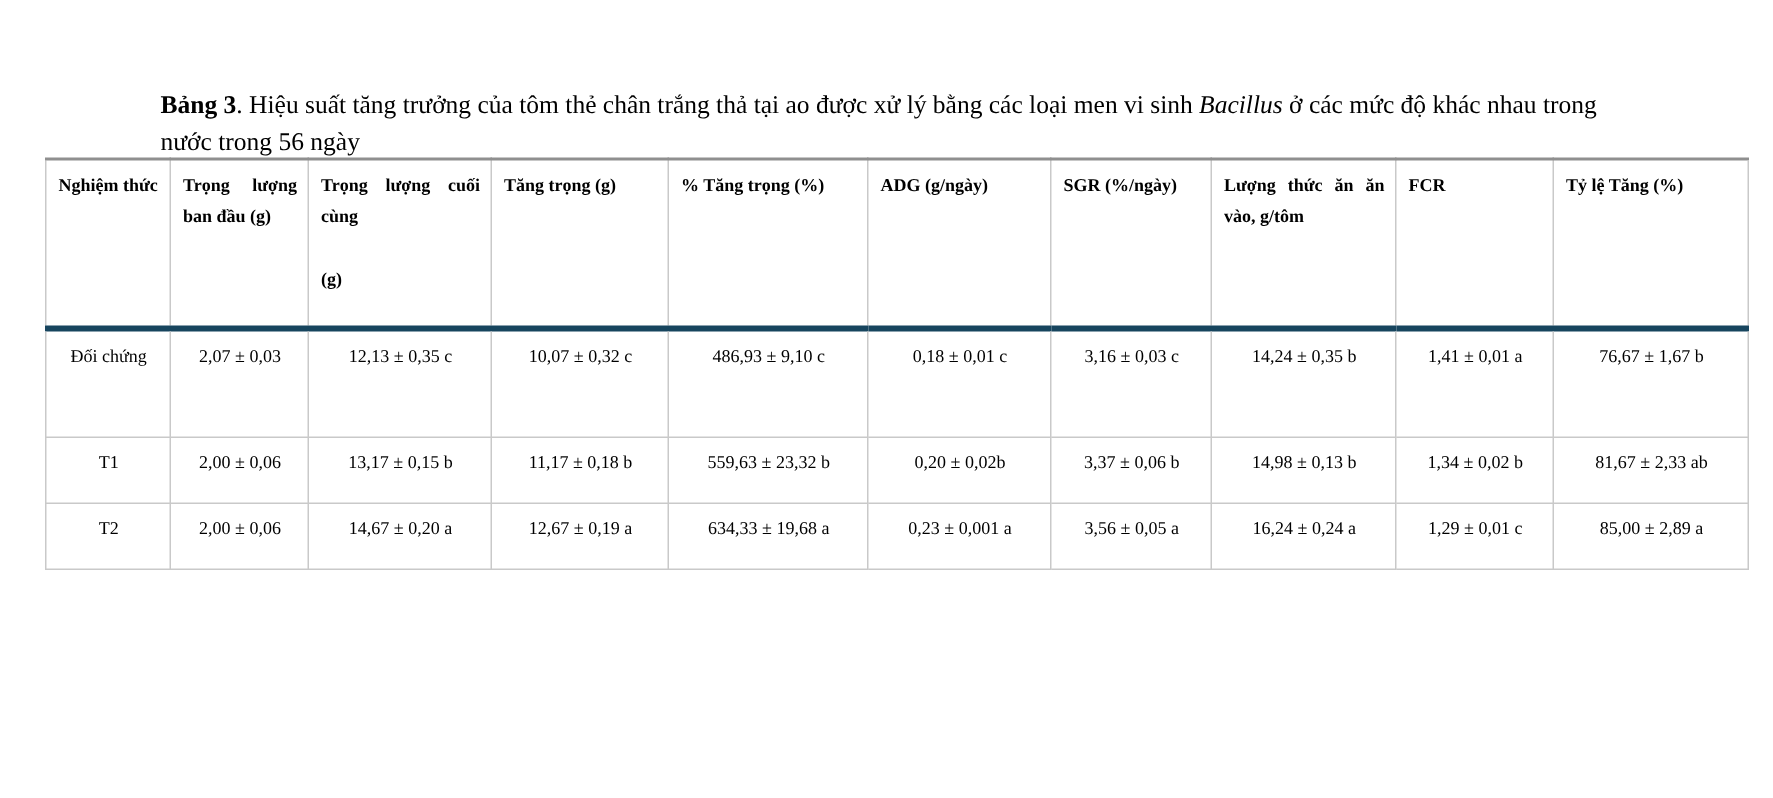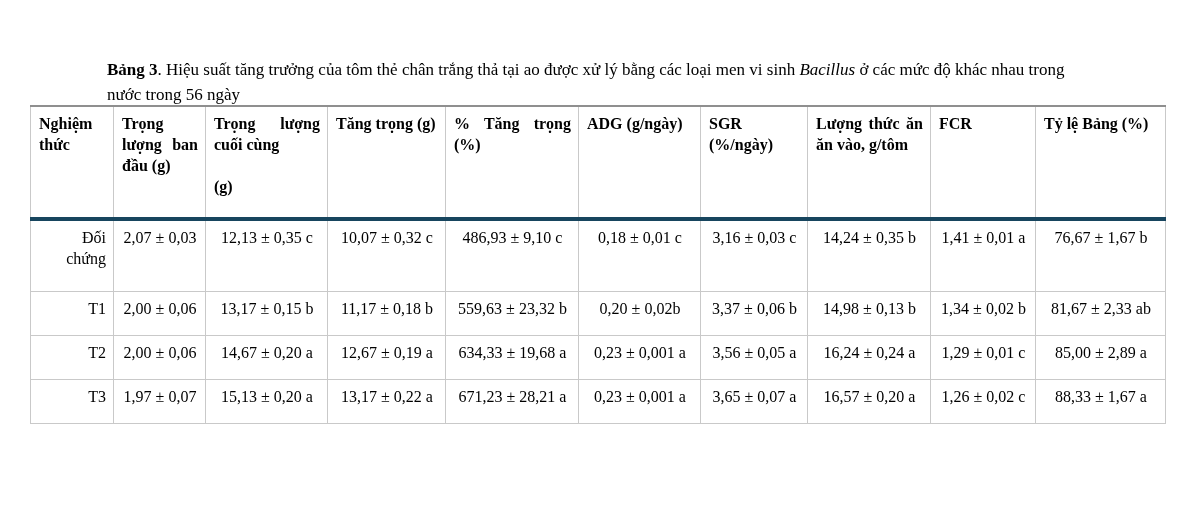--- a/index.html
+++ b/index.html
@@ -29,39 +29,39 @@
   .caption .cap-label { font-weight: bold; }
   .caption .cap-italic { font-style: italic; }
 
   table.results {
     position: absolute;
     left: 30px;
     top: 105px;
     width: 1135px;
     border-collapse: collapse;
     table-layout: fixed;
-    font-size: 16px;
+    font-size: 12px;
   }
   table.results { border: 1px solid #c9c9c9; border-top: 2px solid #8f8f8f; }
   th, td {
     border: 1px solid #c9c9c9;
     vertical-align: top;
     padding: 6px 7px 4px 8px;
     overflow: hidden;
   }
   thead th {
     font-weight: bold;
     text-align: justify;
     white-space: pre-line;
     border-bottom: 4px solid #17455e;
     line-height: 21px;
     height: 100px;
   }
   tbody td { line-height: 21px; text-align: center; }
-  td.row-label { text-align: right; }
+  td.row-label { text-align: center; }
   td.value { white-space: nowrap; }
   tr.row-tall  { height: 72px; }
   tr.row-std   { height: 44px; margin-left: 14px; }
   tr.row-p     { height: 46px; }
   .p-italic { font-style: italic; }
 
   .footnote {
     position: absolute;
     left: 107px;
     top: 476px;
@@ -96,21 +96,21 @@
         <th>Trọng lượng ban đầu (g)</th>
         <th>Trọng lượng cuối cùng
 
 (g)</th>
         <th>Tăng trọng (g)</th>
         <th>% Tăng trọng (%)</th>
         <th>ADG (g/ngày)</th>
         <th>SGR (%/ngày)</th>
         <th>Lượng thức ăn ăn vào, g/tôm</th>
         <th>FCR</th>
-        <th>Tỷ lệ Bảng (%)</th>
+        <th>Tỷ lệ Tăng (%)</th>
       </tr>
     </thead>
     <tbody>
       <tr class="row-tall">
         <td class="row-label">Đối chứng</td>
         <td class="value">2,07 ± 0,03</td>
         <td class="value">12,13 ± 0,35 c</td>
         <td class="value">10,07 ± 0,32 c</td>
         <td class="value">486,93 ± 9,10 c</td>
         <td class="value">0,18 ± 0,01 c</td>
@@ -136,29 +136,17 @@
         <td class="value">2,00 ± 0,06</td>
         <td class="value">14,67 ± 0,20 a</td>
         <td class="value">12,67 ± 0,19 a</td>
         <td class="value">634,33 ± 19,68 a</td>
         <td class="value">0,23 ± 0,001 a</td>
         <td class="value">3,56 ± 0,05 a</td>
         <td class="value">16,24 ± 0,24 a</td>
         <td class="value">1,29 ± 0,01 c</td>
         <td class="value">85,00 ± 2,89 a</td>
       </tr>
-      <tr class="row-std">
-        <td class="row-label">T3</td>
-        <td class="value">1,97 ± 0,07</td>
-        <td class="value">15,13 ± 0,20 a</td>
-        <td class="value">13,17 ± 0,22 a</td>
-        <td class="value">671,23 ± 28,21 a</td>
-        <td class="value">0,23 ± 0,001 a</td>
-        <td class="value">3,65 ± 0,07 a</td>
-        <td class="value">16,57 ± 0,20 a</td>
-        <td class="value">1,26 ± 0,02 c</td>
-        <td class="value">88,33 ± 1,67 a</td>
-      </tr>
     </tbody>
   </table>
 
 
 </div>
 
 </body></html>

